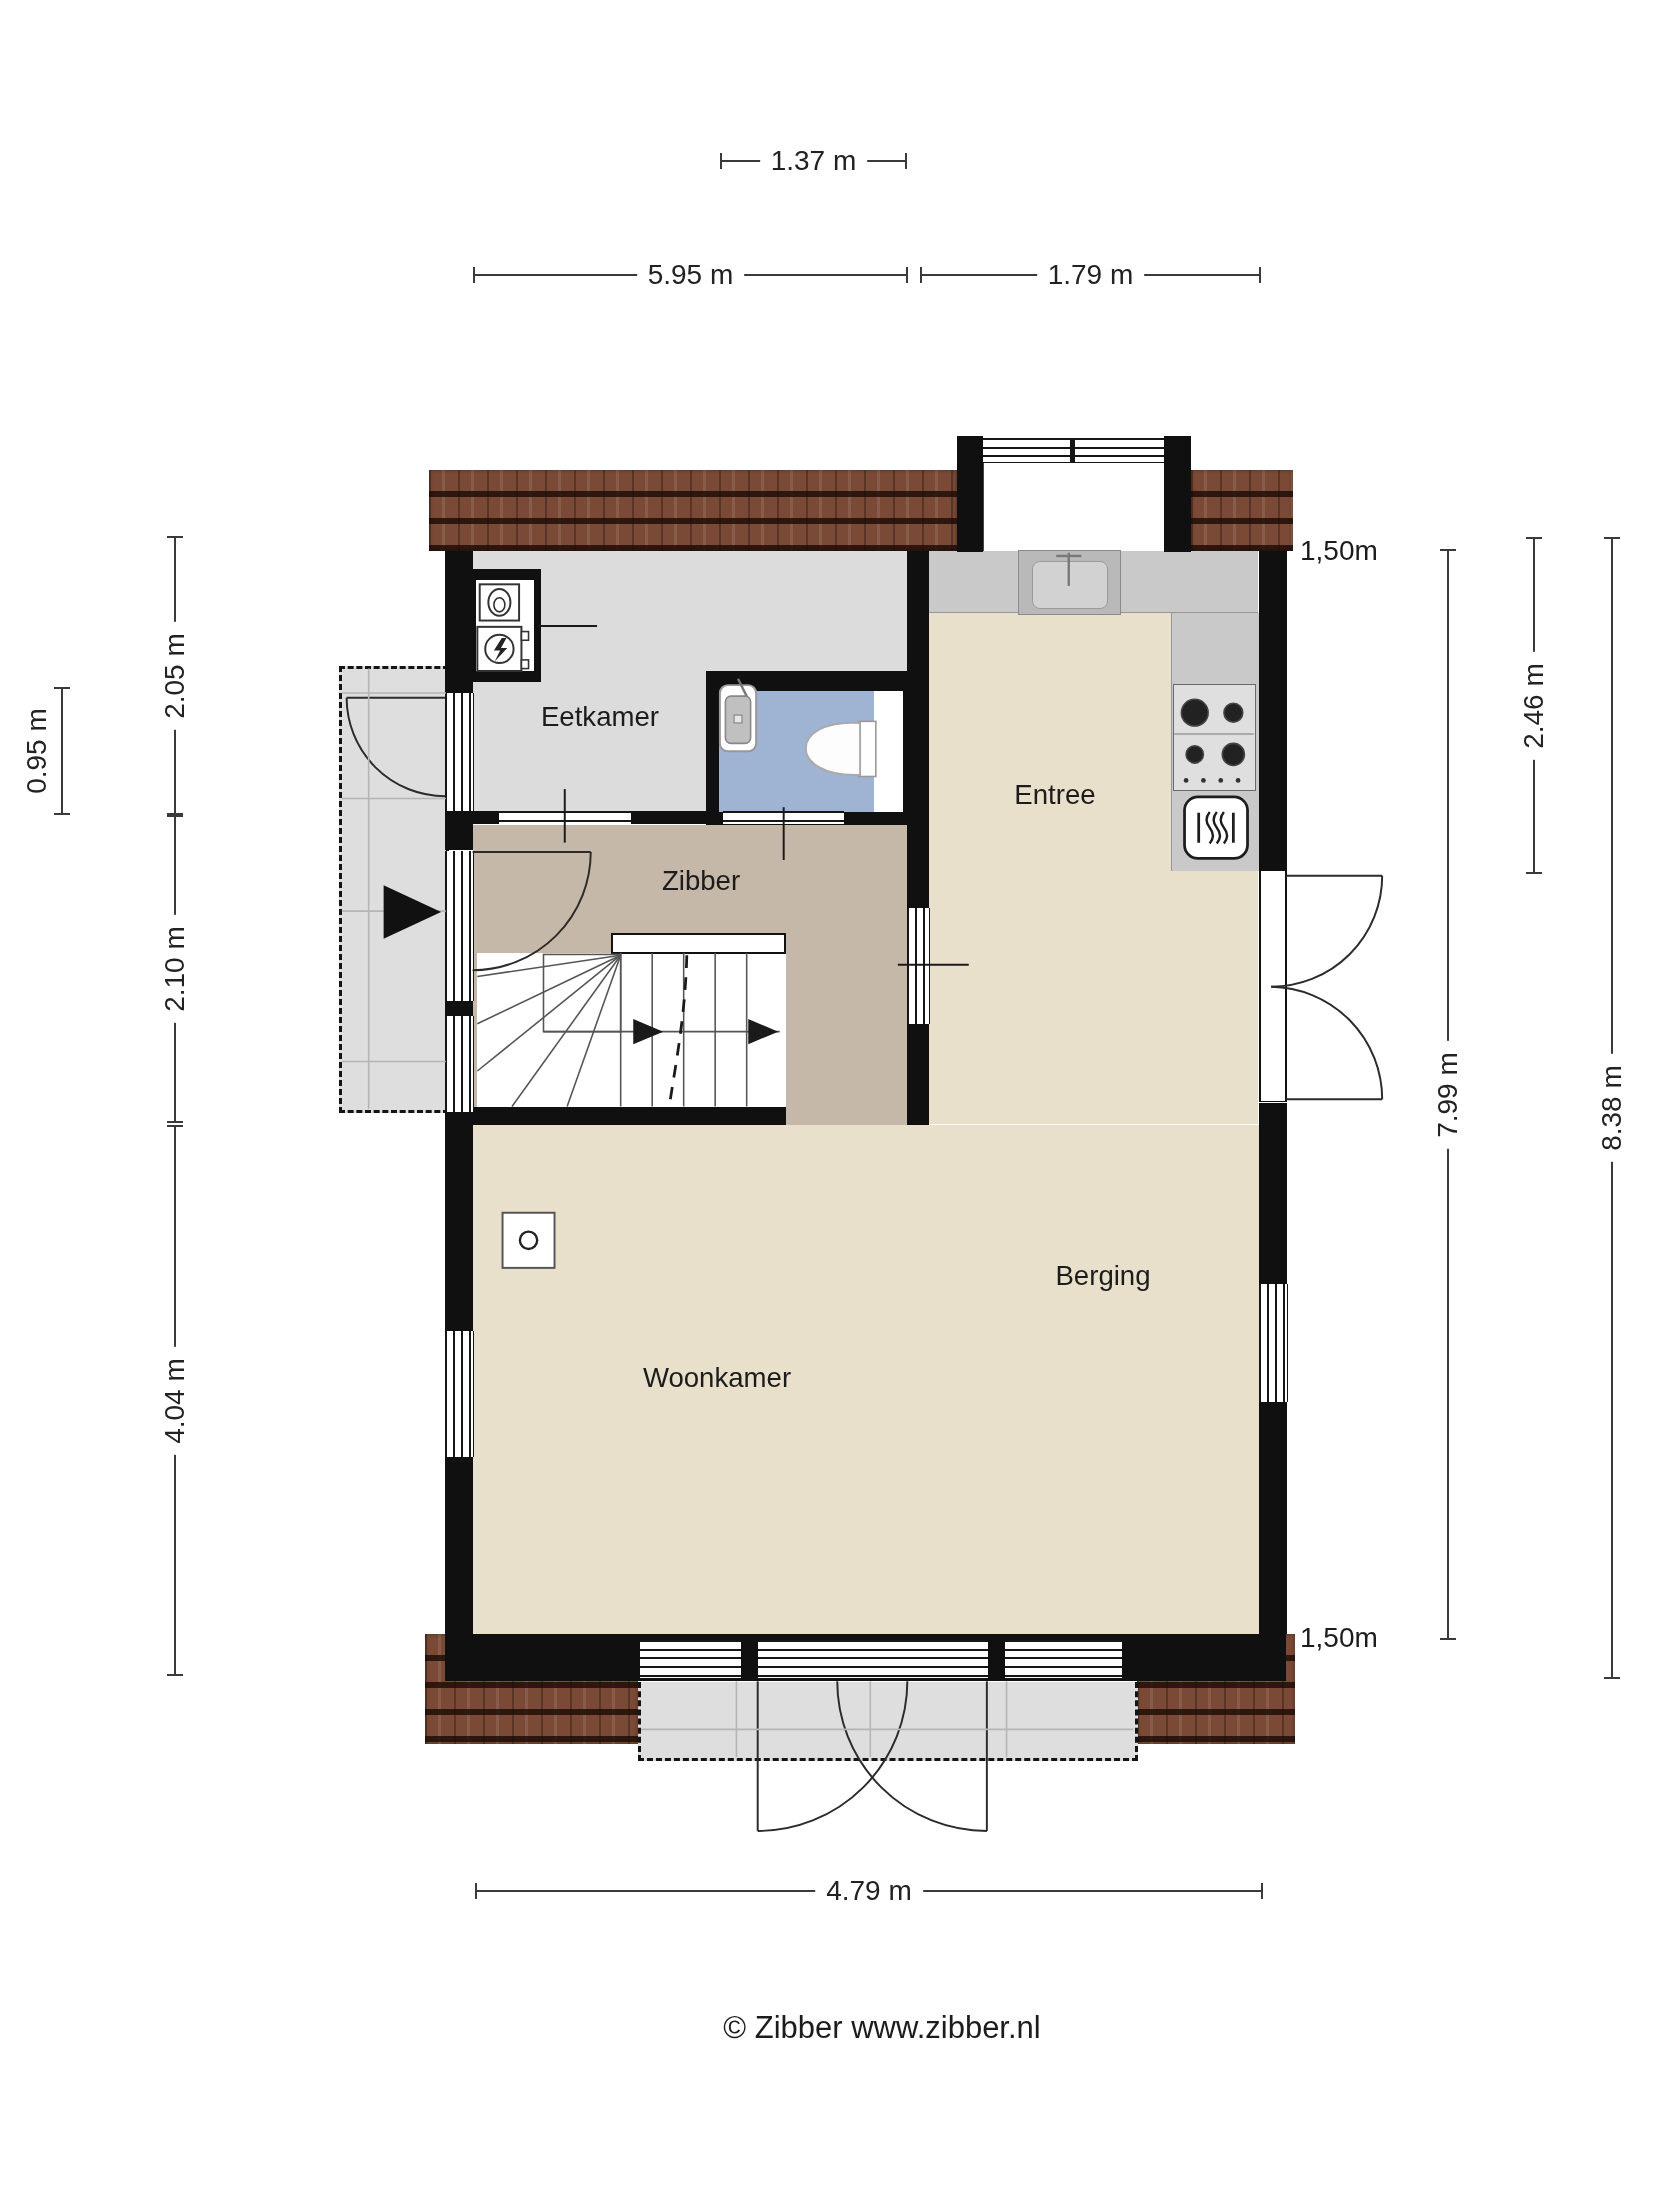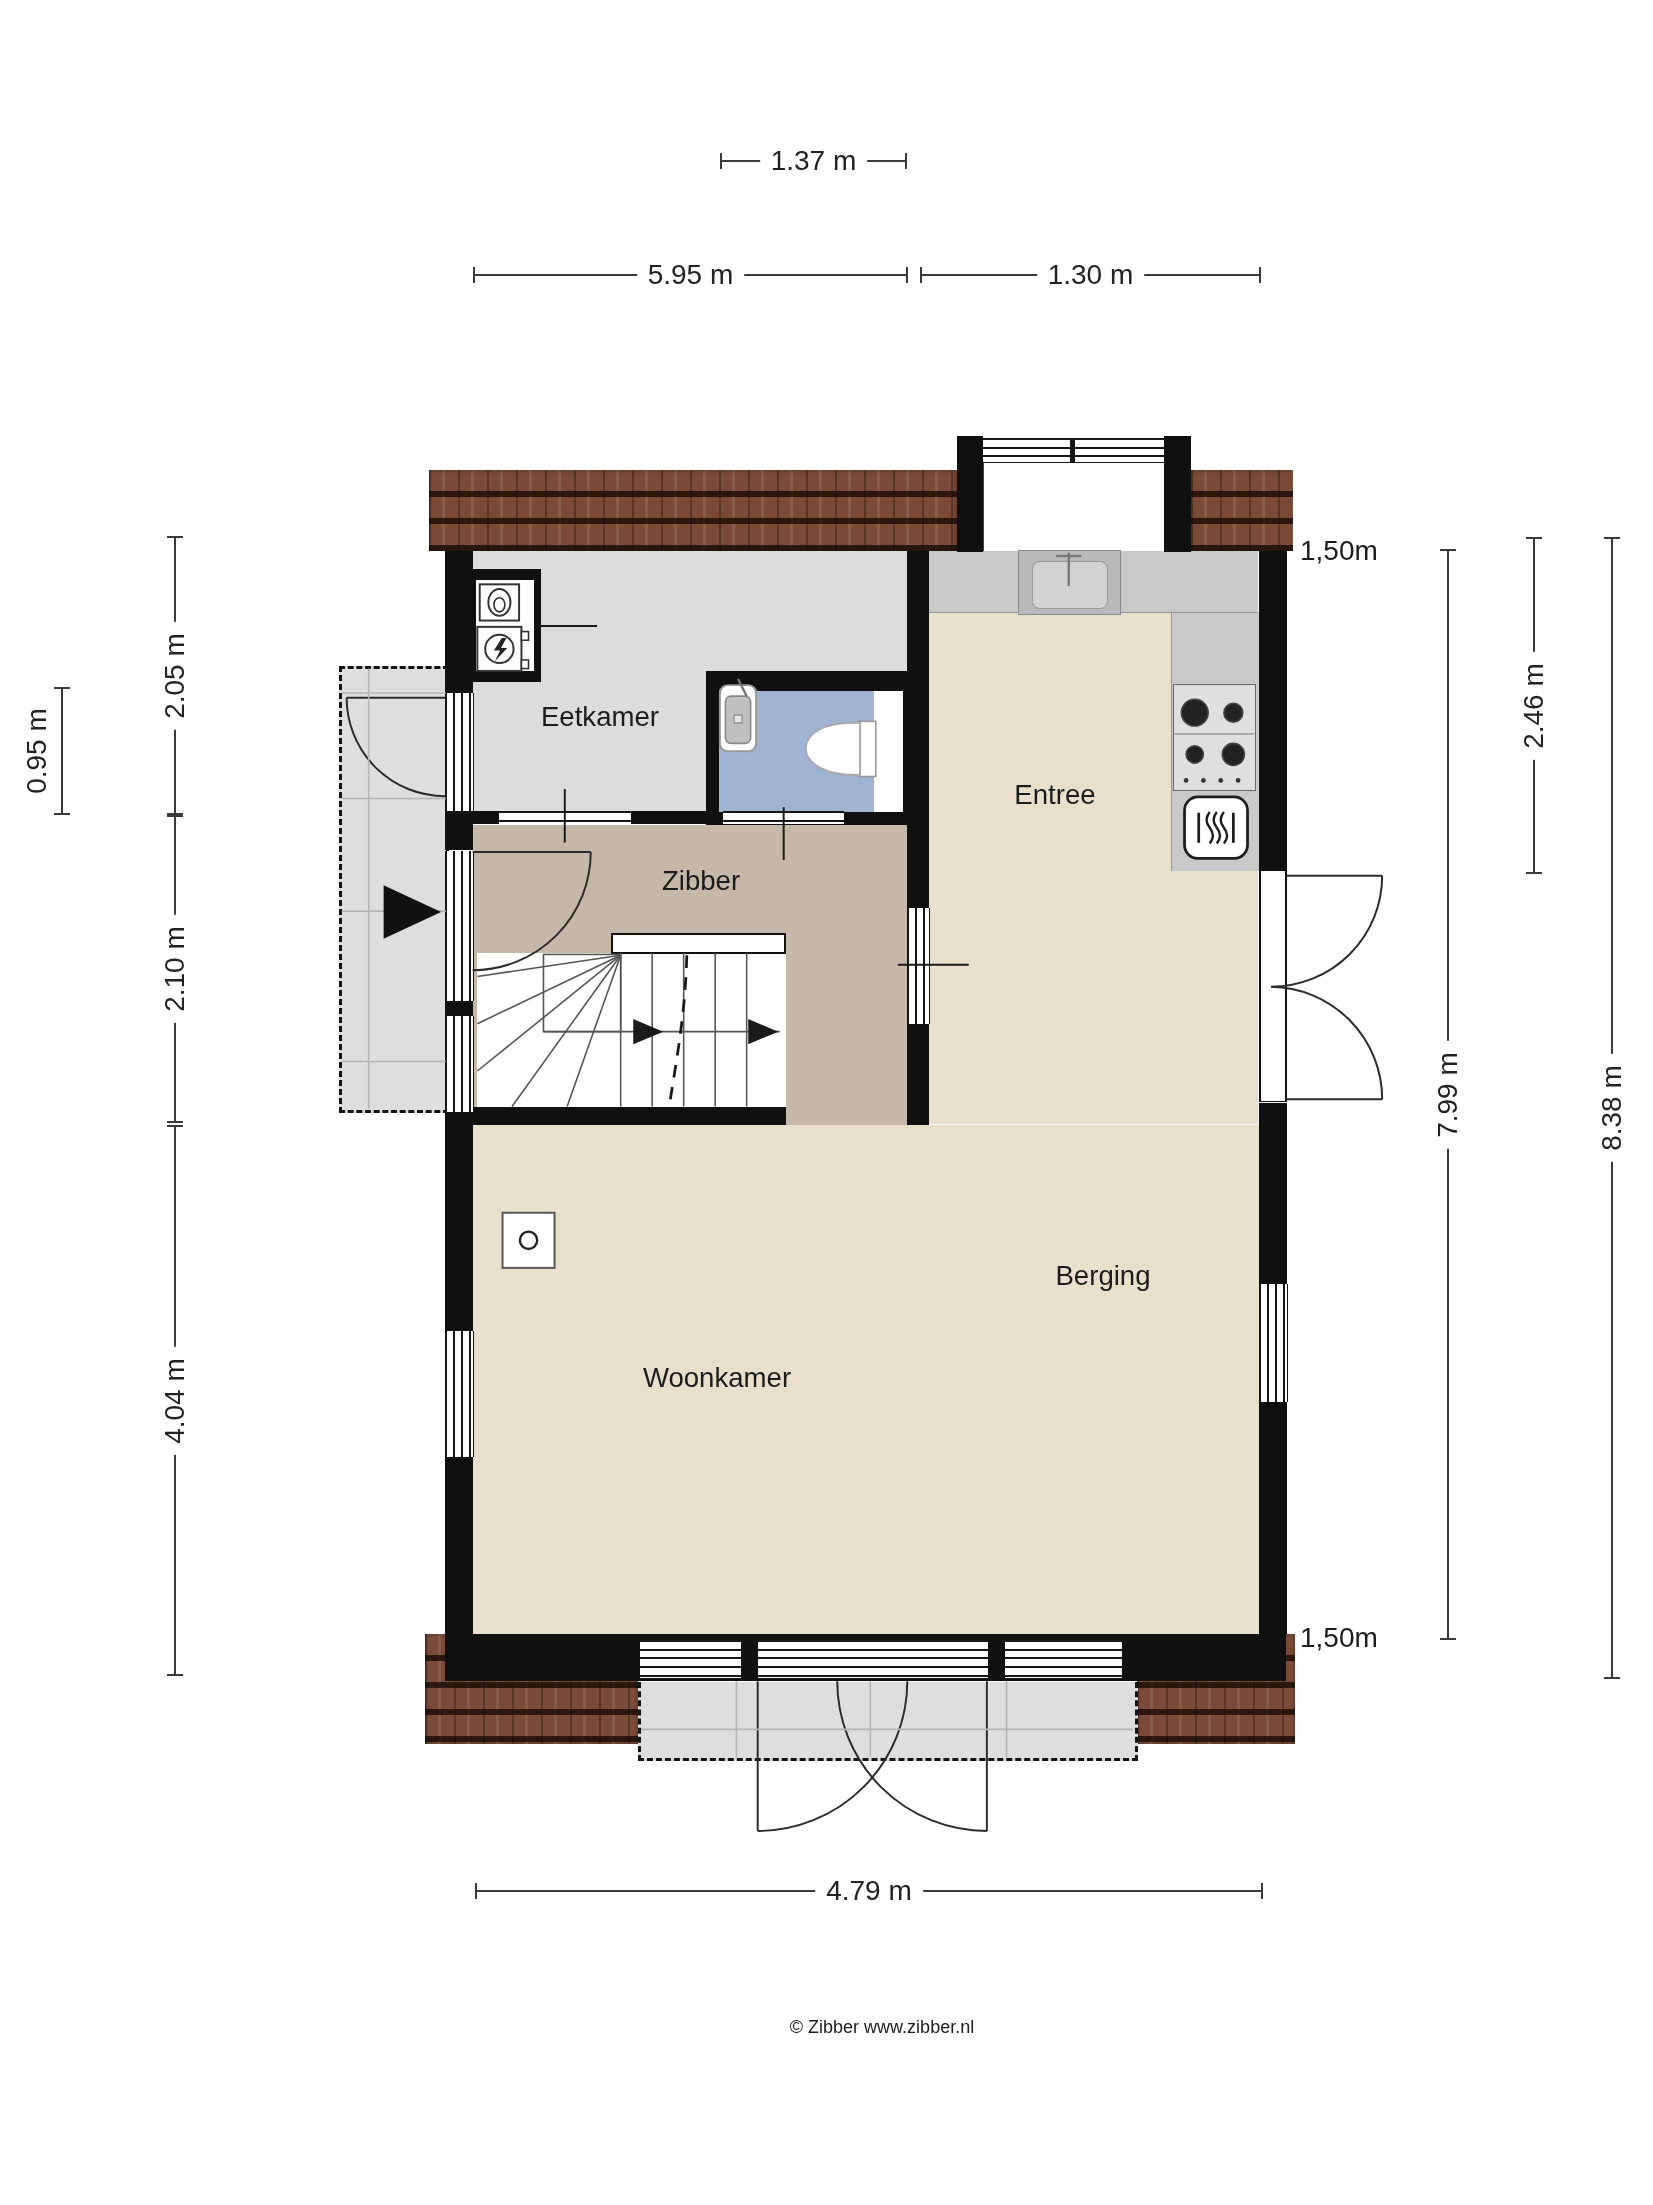--- a/index.html
+++ b/index.html
@@ -37,21 +37,21 @@
   .dim-h .t-a{left:0;} .dim-h .t-b{right:0;}
   .dim-v .tick{width:15.8px;height:1.6px;left:-7px;}
   .dim-v .t-a{top:0;} .dim-v .t-b{bottom:0;}
   .dlab{position:absolute;font-size:28px;color:#222;background:#fff;white-space:nowrap;}
   .dim-h .dlab{left:50%;top:0.8px;transform:translate(-50%,-50%);padding:0 11px;}
   .dim-v .dlab{left:0.8px;top:50%;transform:translate(-50%,-50%) rotate(-90deg);padding:0 11px;}
   .eave{position:absolute;z-index:7;font-size:28px;white-space:nowrap;transform:translateY(-50%);}
   .svg-overlay{position:absolute;left:0;top:0;z-index:6;}
   .footer{position:absolute;left:110px;top:2010px;width:1544px;text-align:center;z-index:7;}
   .footer .l1{font-size:27px;line-height:36px;}
-  .footer .l2{font-size:18px;line-height:35px;}
+  .footer .l2{font-size:31px;line-height:35px;}
   .handrail{position:absolute;background:#fff;border:2.4px solid #111;box-sizing:border-box;z-index:5;}
   .stairs-bg{position:absolute;background:#fff;z-index:4;}
   .sink-unit{position:absolute;background:#b9b9b9;border:1.6px solid #8a8a8a;z-index:4;}
   .sink-basin{position:absolute;background:#d2d2d2;border:1.6px solid #9a9a9a;border-radius:7.9px;z-index:5;}
   .stove{position:absolute;background:#dfdfdf;border:1.6px solid #6a6a6a;z-index:5;}
   .toiletblock{position:absolute;background:var(--wall);z-index:4;}
 </style>
 </head>
 <body>
 
@@ -253,21 +253,21 @@
     <span class="dlab">1.37 m</span>
   </div>
   <div class="dim dim-h" style="left:473px;top:274px;width:435px;">
     <i class="tick t-a"></i>
       <i class="tick t-b"></i>
     <span class="dlab">5.95 m</span>
   </div>
   <div class="dim dim-h" style="left:920px;top:274px;width:341px;">
     <i class="tick t-a"></i>
       <i class="tick t-b"></i>
-    <span class="dlab">1.30 m</span>
+    <span class="dlab">1.79 m</span>
   </div>
 
   <div class="dim dim-v" style="left:61px;top:687px;height:128px;">
     <i class="tick t-a"></i>
       <i class="tick t-b"></i>
     <span class="dlab" style="left:-23.6px;">0.95 m</span>
   </div>
   <div class="dim dim-v" style="left:174px;top:536px;height:279px;">
     <i class="tick t-a"></i>
       <i class="tick t-b"></i>

